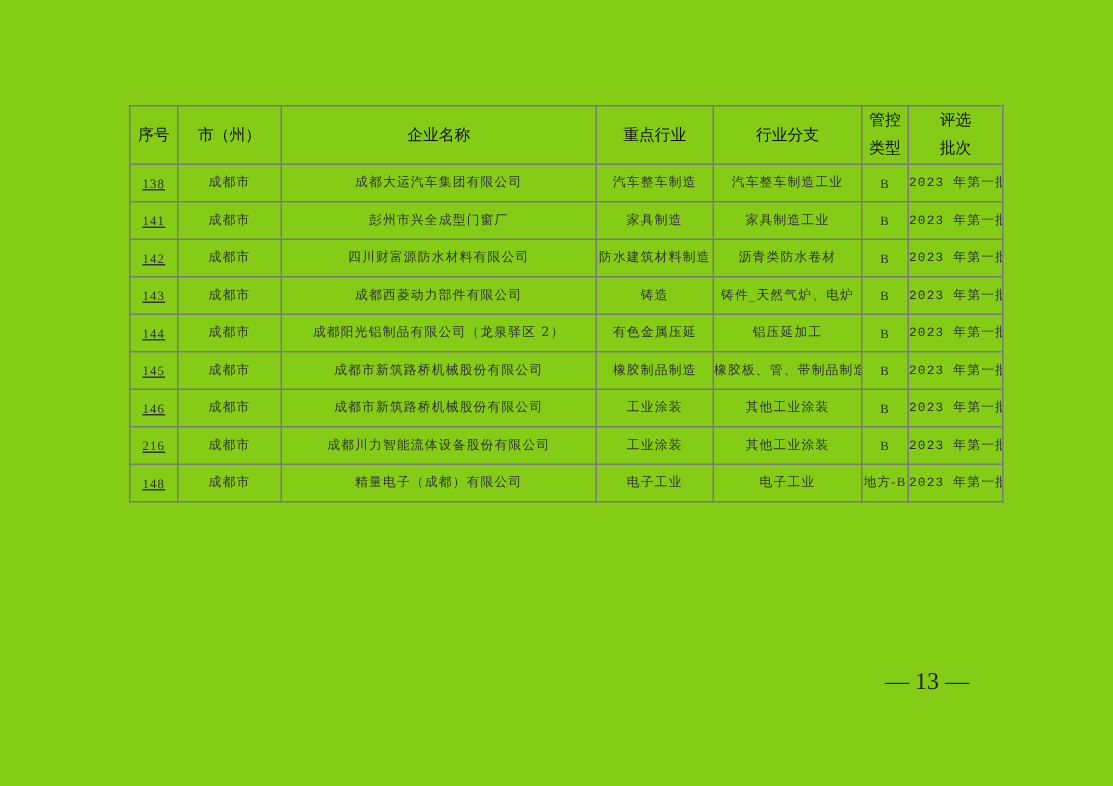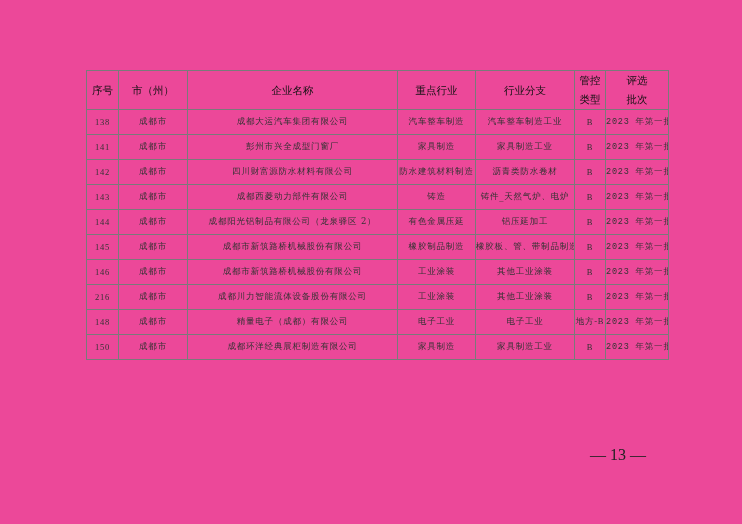--- a/index.html
+++ b/index.html
@@ -1,26 +1,26 @@
 <!DOCTYPE html>
 <html><head>
 <meta charset="utf-8">
 <style>
   html, body { margin:0; padding:0; background:#ffffff; }
   body { width:742px; height:524px; position:relative; overflow:hidden;
          font-family: "DejaVu Serif", "Liberation Serif", serif; color:#222; }
-  .page { position:absolute; left:0; top:0; width:742px; height:524px; background:#ec4899; }
+  .page { position:absolute; left:0; top:0; width:742px; height:524px; background:#84cc16; }
   table.grid { position:absolute; left:86px; top:70px; border-collapse:collapse;
                table-layout:fixed; width:582px; }
   table.grid td, table.grid th { border:1px solid #7a7a7a; text-align:center;
                vertical-align:middle; padding:0; overflow:hidden; white-space:nowrap; }
   table.grid th { font-family: "DejaVu Sans", "Liberation Sans", sans-serif; font-weight:normal;
                font-size:10.5px; color:#111; height:38px; line-height:19px; }
   table.grid td { height:24px; font-size:8.5px; color:#333; letter-spacing:0.8px; }
-  td.num { font-family: "Liberation Serif", "DejaVu Serif", serif; font-size:10.5px; color:#111; letter-spacing:0; }
+  td.num { font-family: "Liberation Serif", "DejaVu Serif", serif; font-size:10.5px; color:#111; letter-spacing:0;text-decoration:underline; }
   td.type { font-family: "Liberation Serif", "DejaVu Serif", serif; font-size:10px; color:#111; letter-spacing:0; }
   td.batch { font-family: Liberation Mono, monospace; font-size:9.5px; color:#111; letter-spacing:0; }
   .footer { position:absolute; left:590px; top:446px; font-family:"Liberation Serif", serif;
             font-size:16px; color:#222; }
 </style>
 </head>
 <body>
 
 <div class="page">
   <table class="grid">
@@ -137,26 +137,17 @@
     <td class="num">148</td>
     <td>成都市</td>
     <td>精量电子（成都）有限公司</td>
     <td>电子工业</td>
     <td>电子工业</td>
     <td class="type">地方-B</td>
     <td class="batch">2023 年第一批</td>
   </tr>
 
 
-  <tr>
-    <td class="num">150</td>
-    <td>成都市</td>
-    <td>成都环洋经典展柜制造有限公司</td>
-    <td>家具制造</td>
-    <td>家具制造工业</td>
-    <td class="type">B</td>
-    <td class="batch">2023 年第一批</td>
-  </tr>
 </tbody>
   </table>
 
   <div class="footer">— 13 —</div>
 </div>
 
 </body></html>

